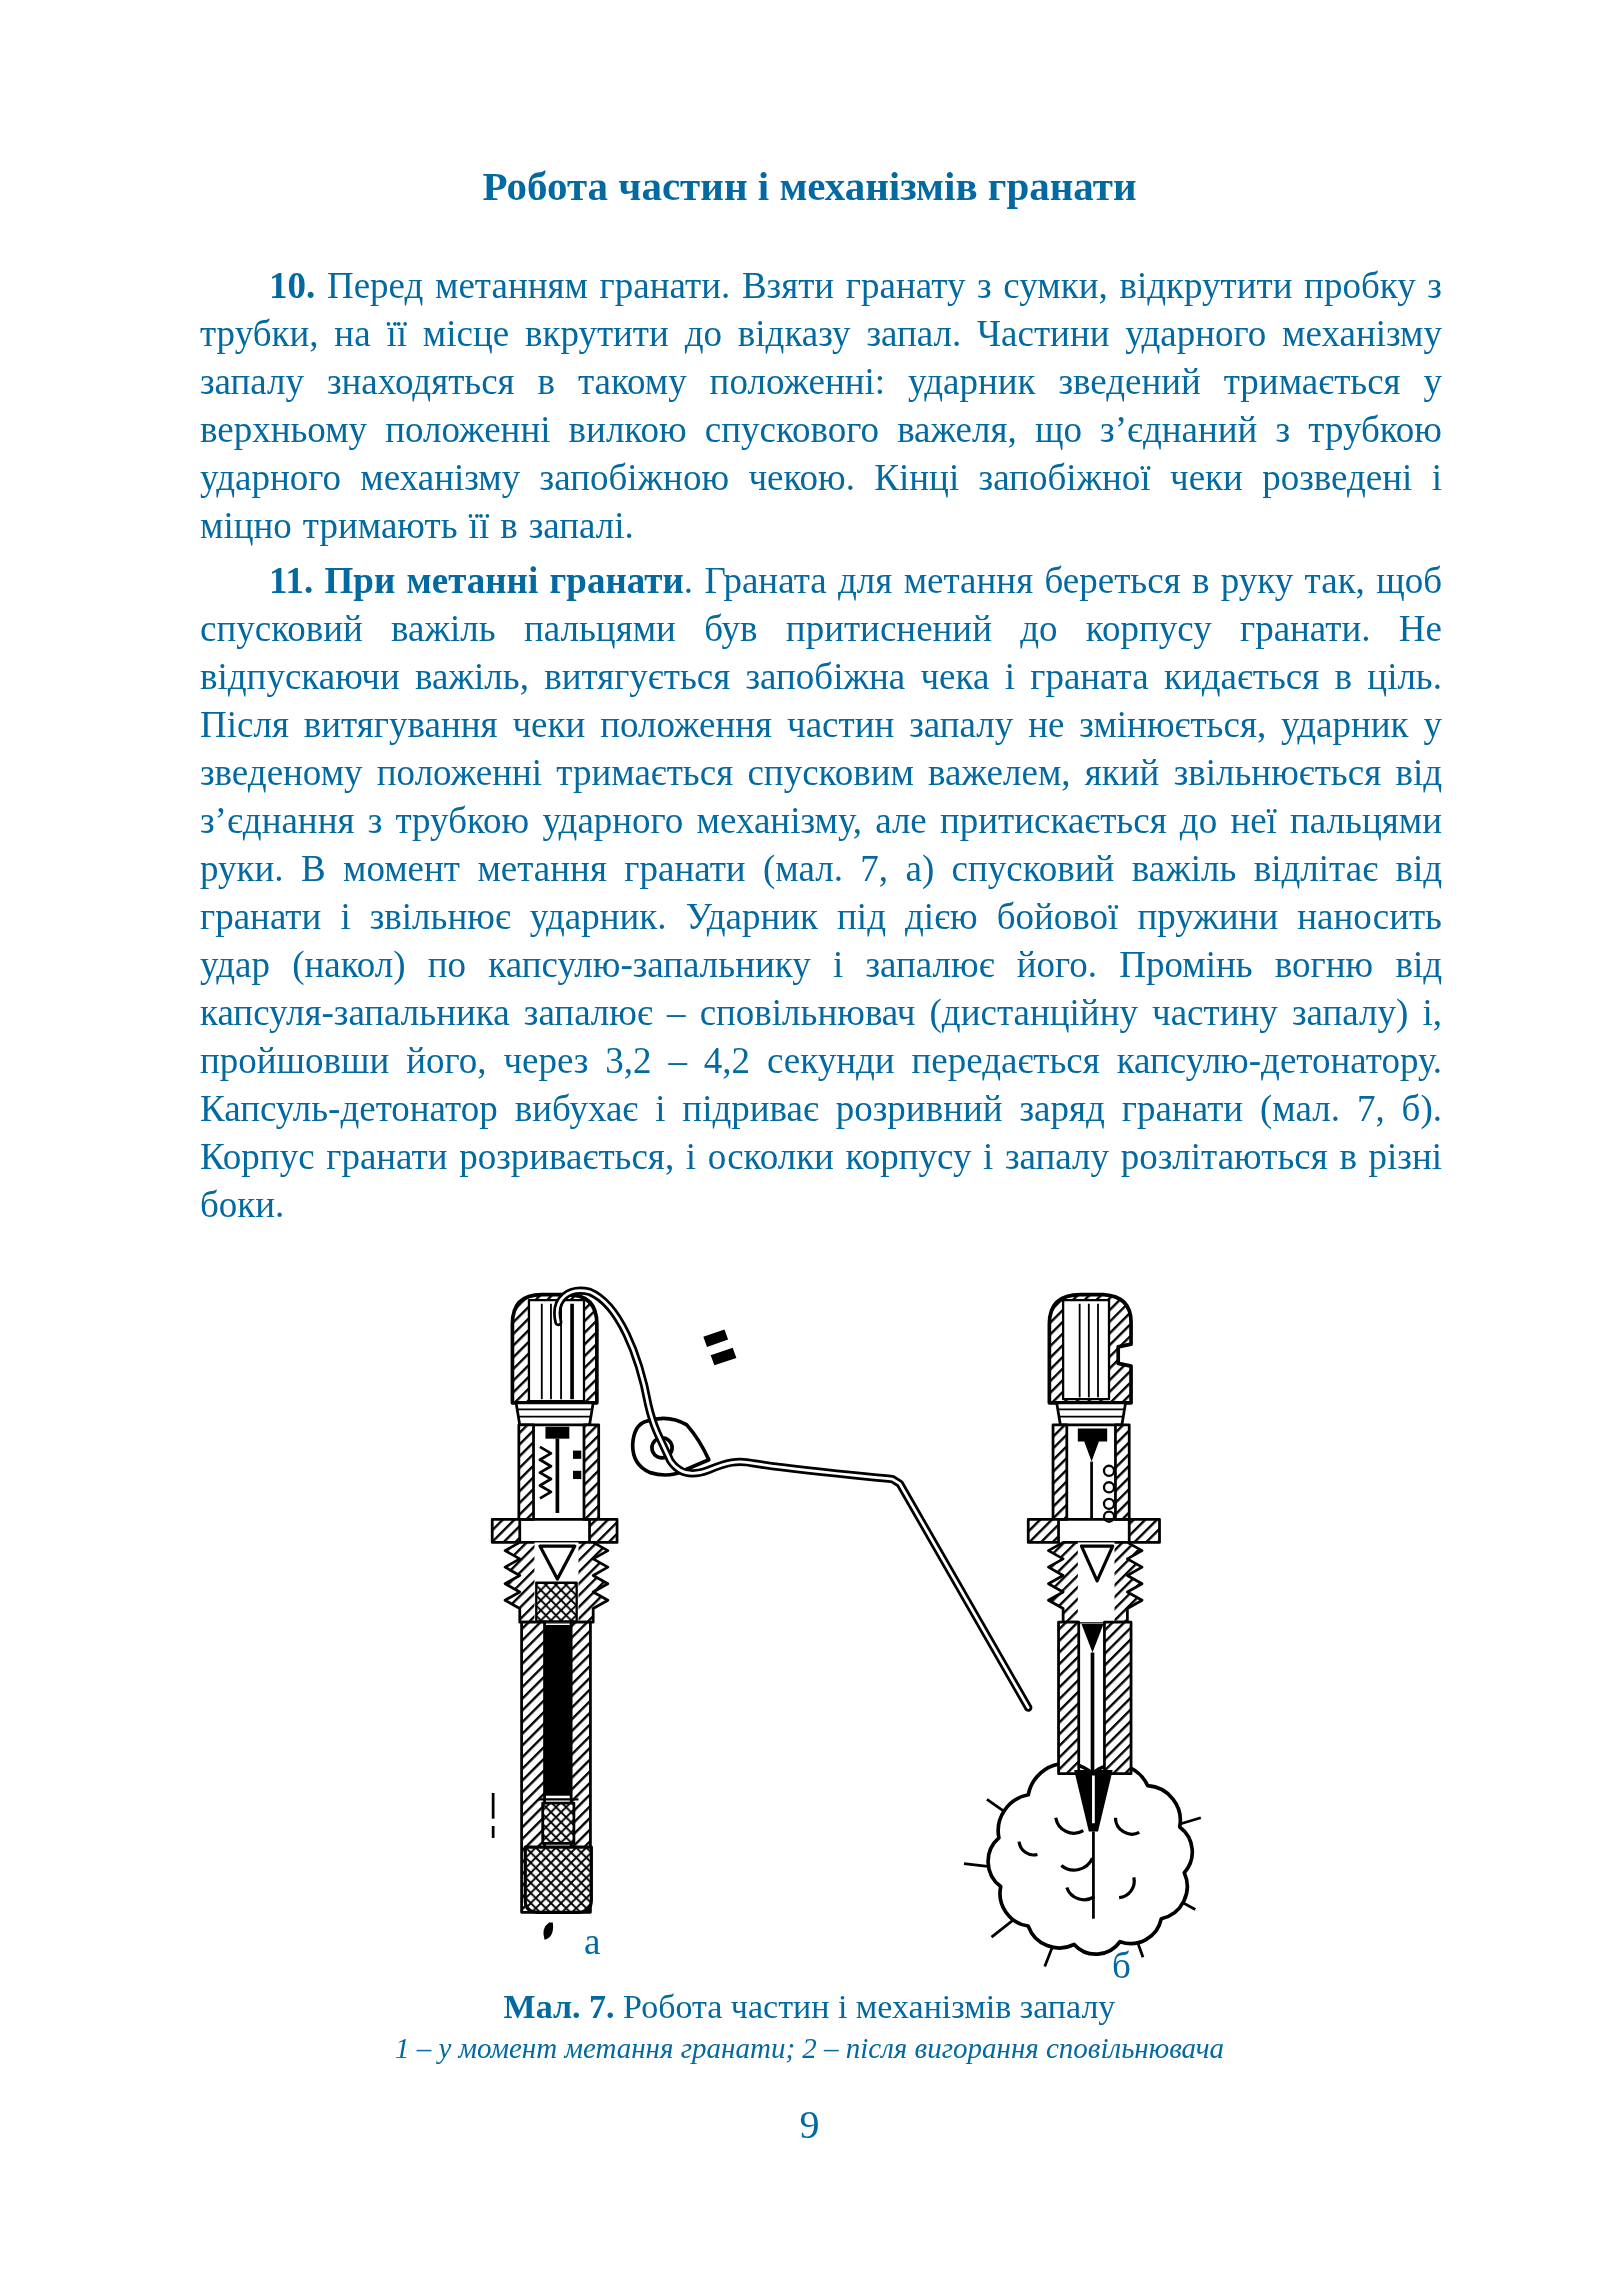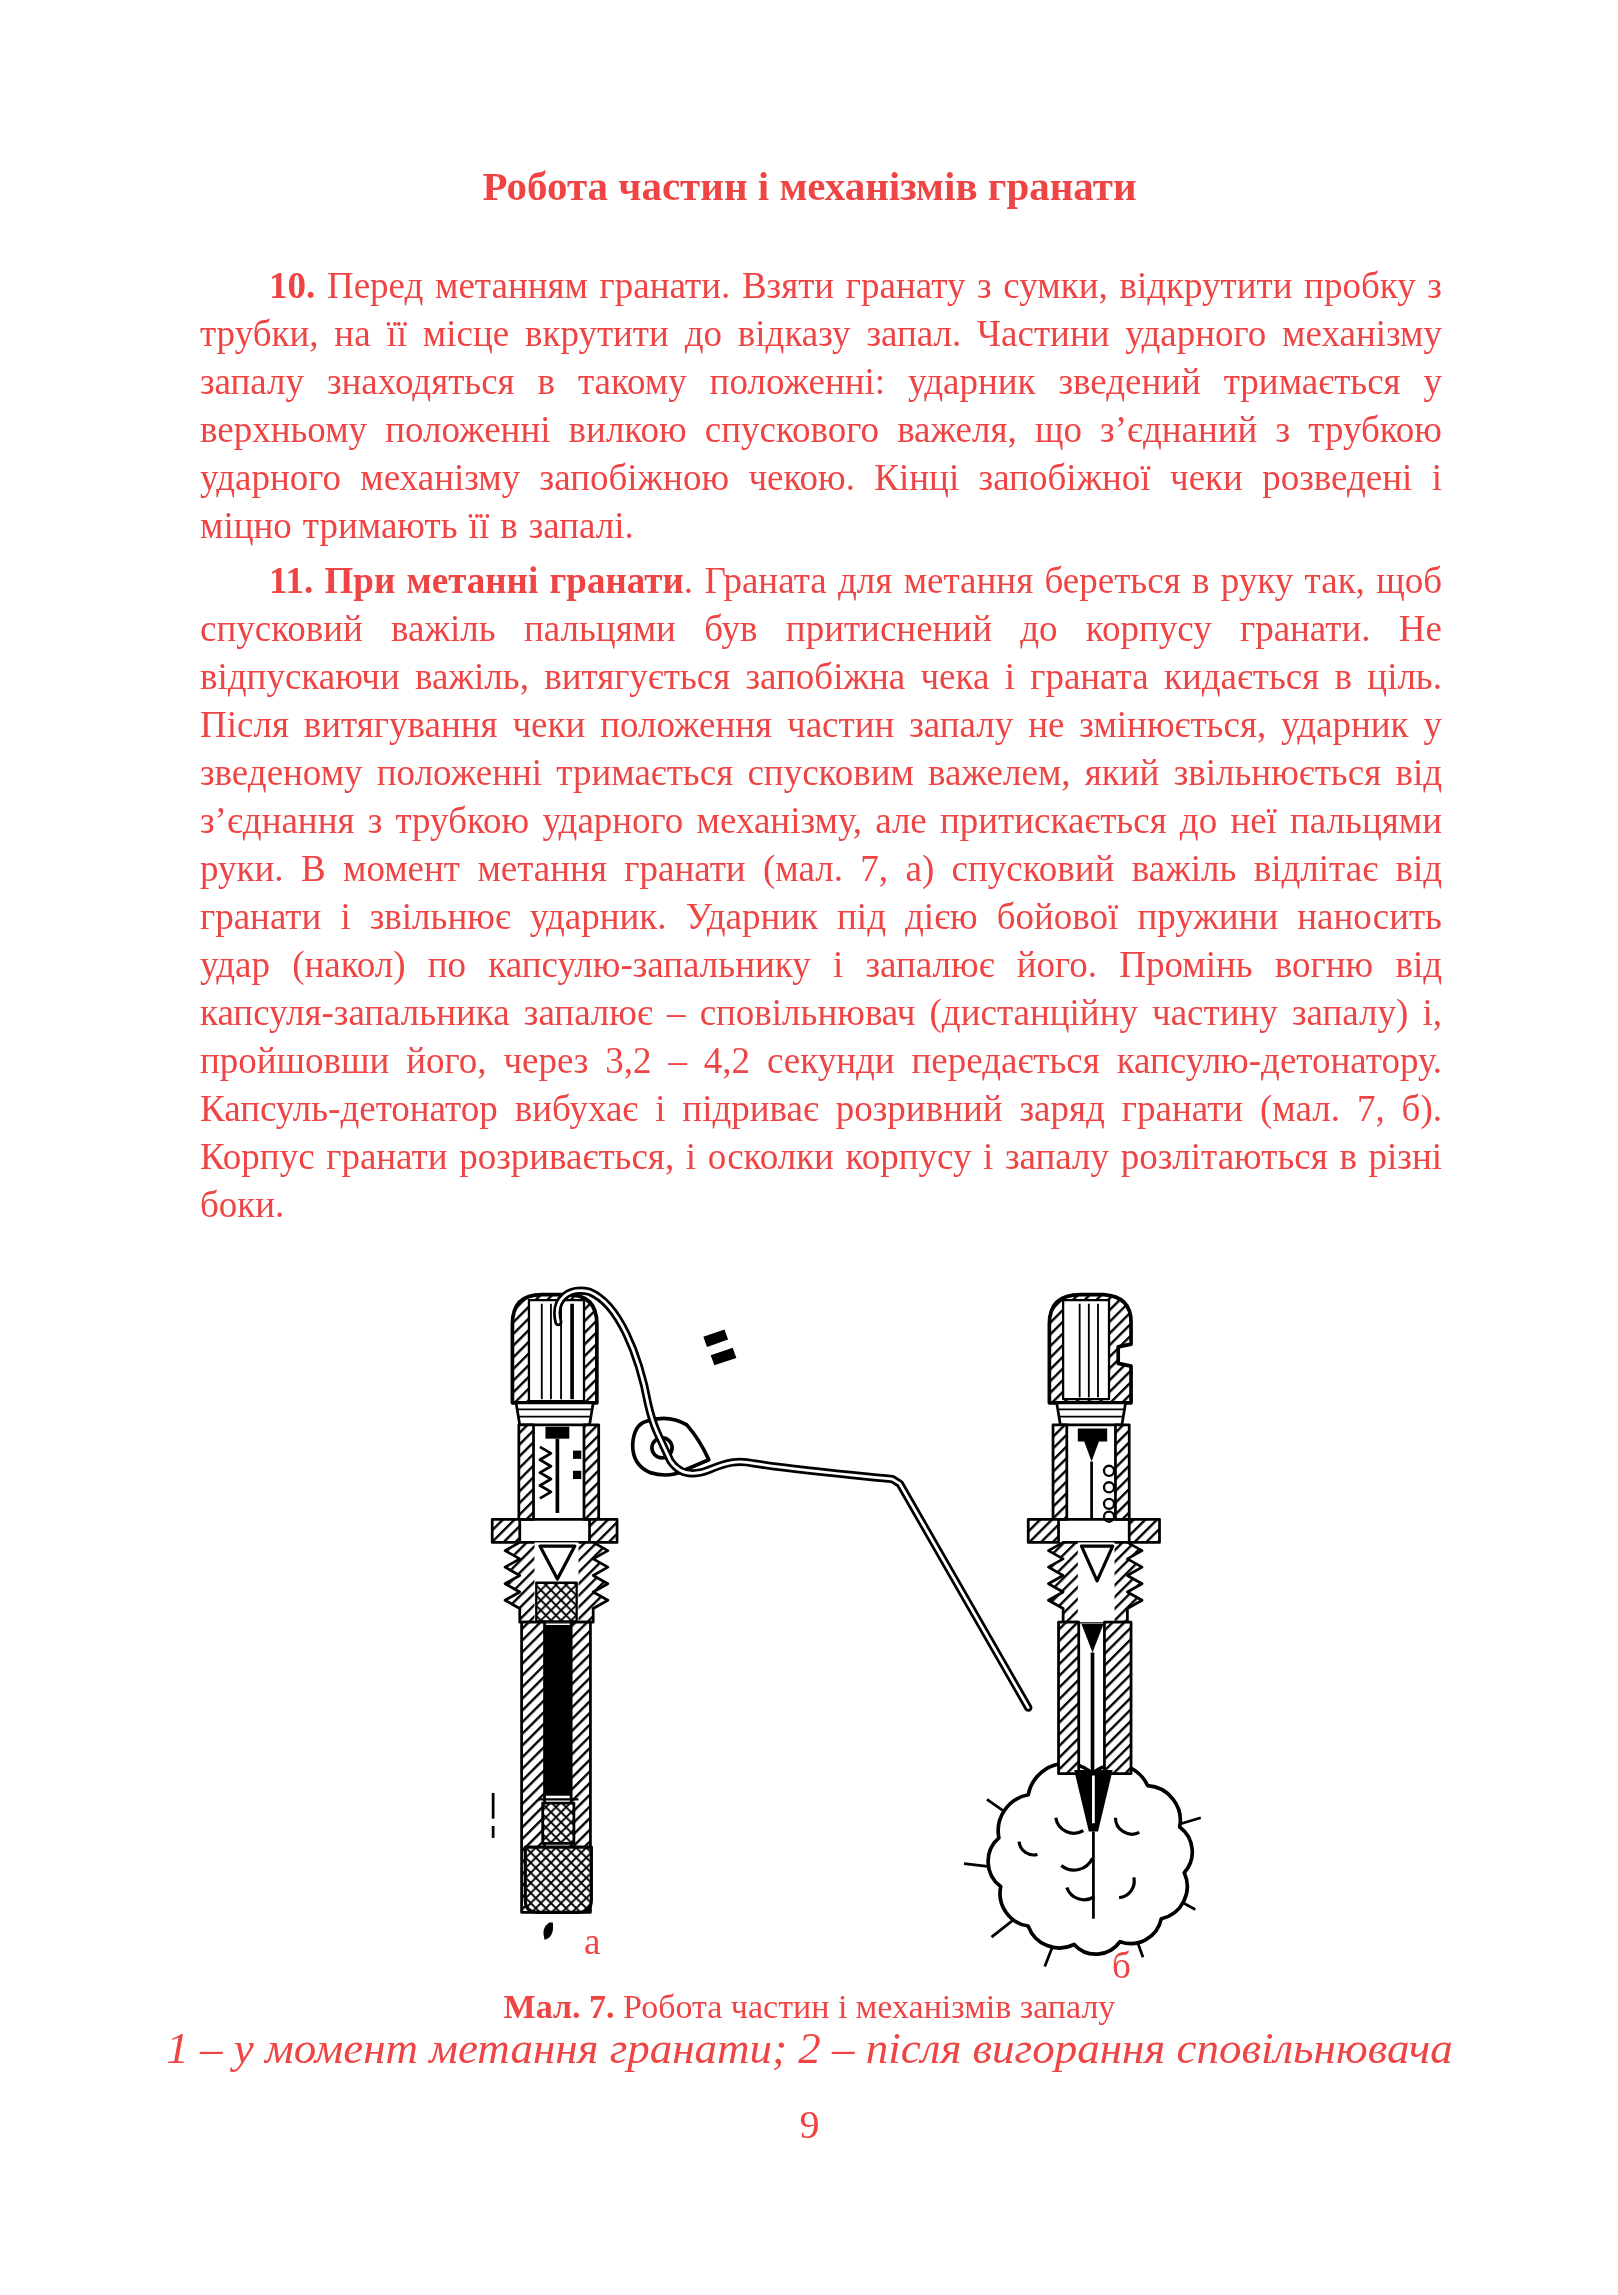--- a/index.html
+++ b/index.html
@@ -1,18 +1,18 @@
 <!DOCTYPE html>
 <html style="font-size:14.7px"><head>
 <meta charset="utf-8">
 <style>
   html,body{margin:0;padding:0;background:#ffffff;}
   .page{
     position:relative;width:1619px;height:2296px;background:#fff;
-    font-family:"Liberation Serif",serif;color:#ef4444;overflow:hidden;
+    font-family:"Liberation Serif",serif;color:#0369a1;overflow:hidden;
   }
   .title{
     position:absolute;top:162px;left:0;width:100%;
     text-align:center;font-weight:bold;font-size:41px;line-height:48px;
   }
   .par{
     position:absolute;left:188px;width:1242px;margin:12px;
     text-align:justify;text-indent:69px;
     font-size:37px;line-height:48px;
     word-spacing:1.8px;
@@ -24,21 +24,21 @@
   .figure svg{display:block;}
   .fig-label{position:absolute;font-size:37px;line-height:37px;}
   .label-a{left:584px;top:1923px;}
   .label-b{left:1112px;top:1947px;}
   .caption{
     position:absolute;top:1985px;left:0;width:100%;
     text-align:center;font-size:34px;line-height:44px;
   }
   .subcaption{
     position:absolute;top:2026px;left:0;width:100%;
-    text-align:center;font-size:45px;line-height:44px;font-style:italic;
+    text-align:center;font-size:29px;line-height:44px;font-style:italic;
   }
   .pagenum{
     position:absolute;top:2103px;left:0;width:100%;
     text-align:center;font-size:40px;line-height:44px;
   }
 </style>
 </head>
 <body>
 
 <div class="page">

